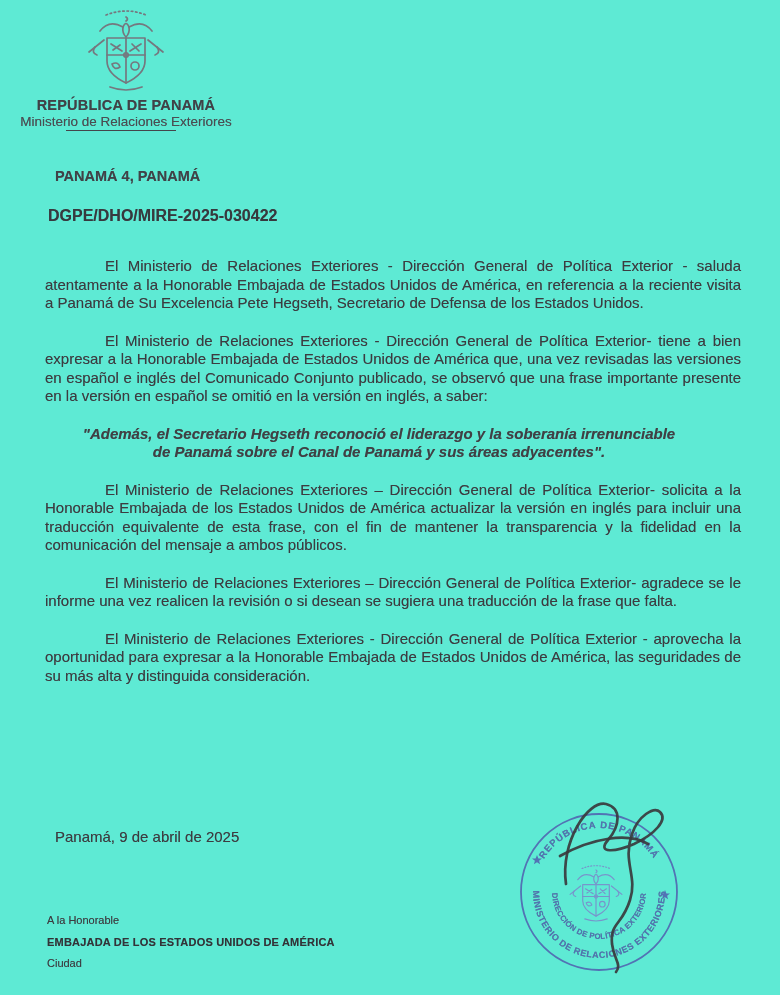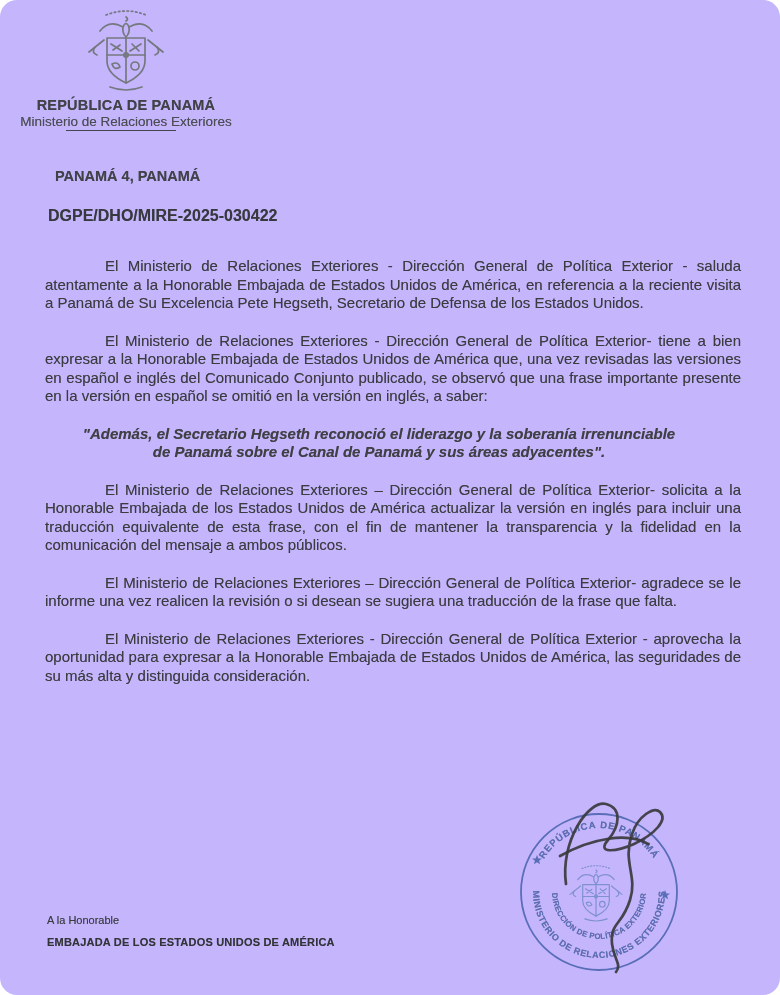--- a/index.html
+++ b/index.html
@@ -1,20 +1,19 @@
 <!DOCTYPE html>
 <html><head>
 <meta charset="utf-8">
 <style>
   html,body { margin:0; padding:0; background:#ffffff; }
   .page {
-    position:relative; width:780px; height:995px; background:#c4b5fd;
+    position:relative; width:780px; height:995px; background:#5eead4;
     font-family:"Liberation Sans", sans-serif; color:#3a3a3e; overflow:hidden;
     text-shadow:0 0 0.6px rgba(70,70,76,0.55);
-    border-radius:17px;
   }
   
   .letterhead { position:absolute; top:4px; left:14px; width:224px; text-align:center; }
   .emblem-top { display:block; margin:0 auto; }
   .republic-line { font-weight:bold; font-size:14.5px; letter-spacing:0.2px; color:#404247; margin-top:5px; }
   .ministry-line { font-size:13.5px; color:#4b4d52; margin-top:1px; }
   .rule { position:absolute; left:66px; top:130px; width:110px; border:0; border-top:1.7px solid #44464b; margin:0; }
   .place-line { position:absolute; left:55px; top:151px; font-weight:bold; font-size:14.5px; color:#404247;margin-top:17px; }
   .reference-number { position:absolute; left:48px; top:207px; font-weight:bold; font-size:16px; color:#37393e; }
   
@@ -74,20 +73,21 @@
 
   <div class="letter-body">
     <p>El Ministerio de Relaciones Exteriores - Dirección General de Política Exterior - saluda atentamente a la Honorable Embajada de Estados Unidos de América, en referencia a la reciente visita a Panamá de Su Excelencia Pete Hegseth, Secretario de Defensa de los Estados Unidos.</p>
     <p>El Ministerio de Relaciones Exteriores - Dirección General de Política Exterior- tiene a bien expresar a la Honorable Embajada de Estados Unidos de América que, una vez revisadas las versiones en español e inglés del Comunicado Conjunto publicado, se observó que una frase importante presente en la versión en español se omitió en la versión en inglés, a saber:</p>
     <p class="quote-par">"Además, el Secretario Hegseth reconoció el liderazgo y la soberanía irrenunciable de Panamá sobre el Canal de Panamá y sus áreas adyacentes".</p>
     <p>El Ministerio de Relaciones Exteriores – Dirección General de Política Exterior- solicita a la Honorable Embajada de los Estados Unidos de América actualizar la versión en inglés para incluir una traducción equivalente de esta frase, con el fin de mantener la transparencia y la fidelidad en la comunicación del mensaje a ambos públicos.</p>
     <p>El Ministerio de Relaciones Exteriores – Dirección General de Política Exterior- agradece se le informe una vez realicen la revisión o si desean se sugiera una traducción de la frase que falta.</p>
     <p>El Ministerio de Relaciones Exteriores - Dirección General de Política Exterior - aprovecha la oportunidad para expresar a la Honorable Embajada de Estados Unidos de América, las seguridades de su más alta y distinguida consideración.</p>
   </div>
 
+  <div class="date-line">Panamá, 9 de abril de 2025</div>
 
   <div class="seal-wrap">
     <svg width="280" height="207" viewBox="0 0 280 207">
       <defs>
         <path id="arcTop" d="M43.6 72 A64 64 0 0 1 154.4 72"></path>
         <path id="arcOuterBottom" d="M37 81.4 A66 66 0 1 0 161 81.4"></path>
         <path id="arcInnerBottom" d="M52.7 95.8 A47 47 0 1 0 145.3 95.8"></path>
       </defs>
       <g opacity="0.92">
         <circle cx="99" cy="104" r="78" fill="none" stroke="#5169b2" stroke-width="1.8"></circle>
@@ -107,15 +107,16 @@
       <g>
         <path class="sig-stroke" d="M66 96 C60 54 88 12 106 16 C122 20 120 38 108 52 C96 66 116 64 134 56 C155 46 168 32 160 24 C154 18 138 28 132 46 C122 74 138 88 130 112 C122 138 110 134 112 156 C114 172 122 176 116 184"></path>
         <path class="sig-stroke" d="M60 68 C92 50 128 44 148 56"></path>
       </g>
     </svg>
   </div>
 
   <div class="addressee">
     <div>A la Honorable</div>
     <div class="addressee-name">EMBAJADA DE LOS ESTADOS UNIDOS DE AMÉRICA</div>
+    <div>Ciudad</div>
   </div>
 
 </div>
 
 </body></html>

